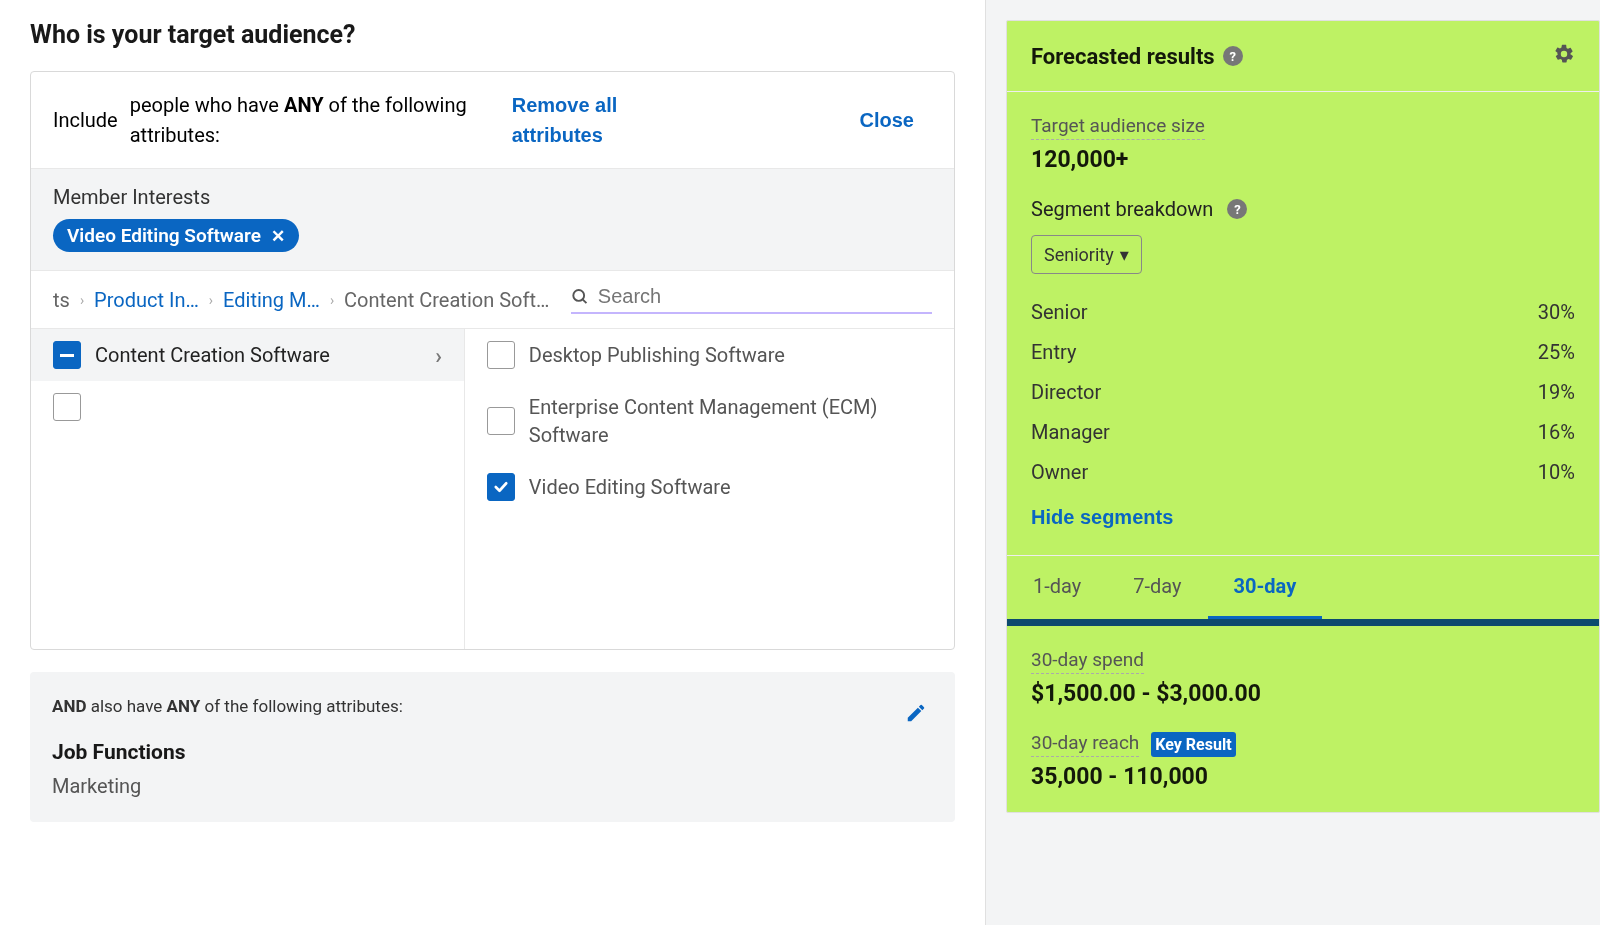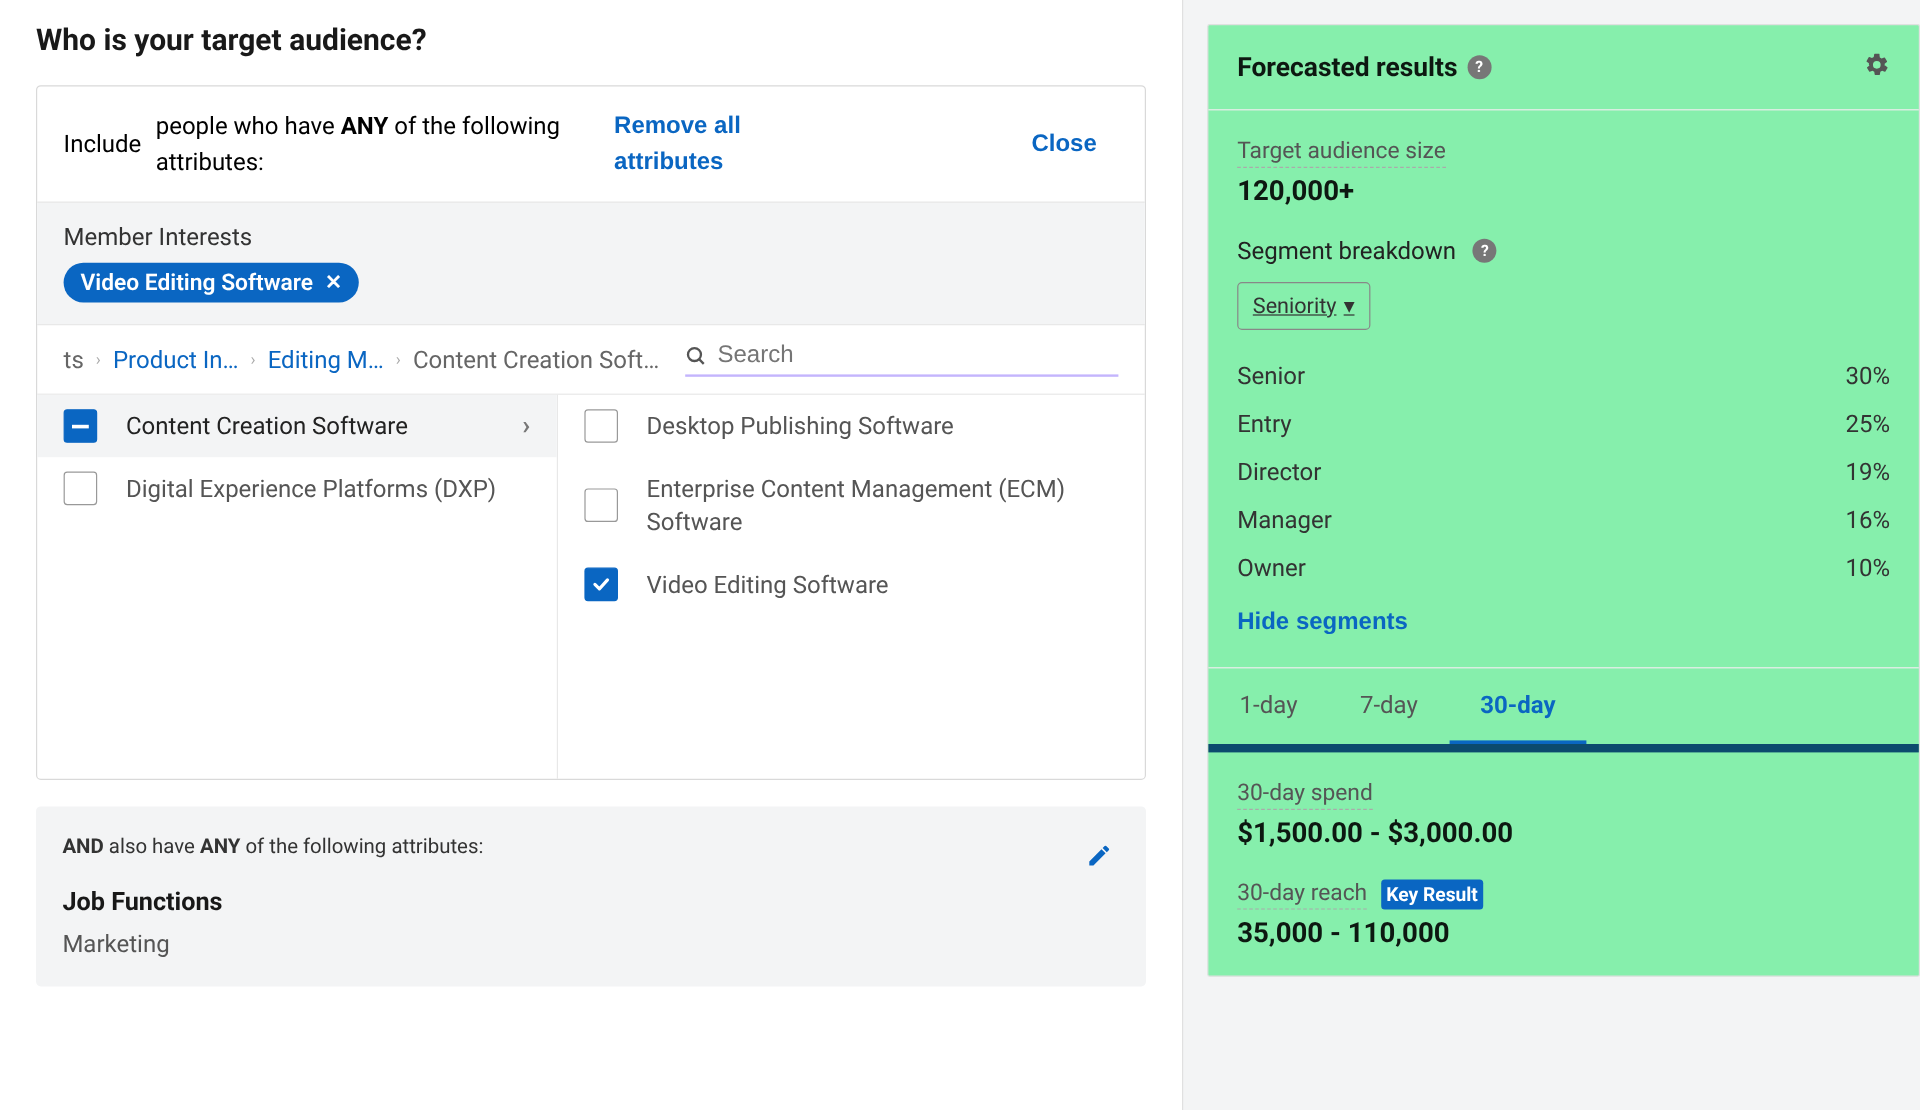--- a/index.html
+++ b/index.html
@@ -7,21 +7,21 @@
       font-family: -apple-system, BlinkMacSystemFont, "Segoe UI", Roboto, Helvetica, Arial, sans-serif;
       background: #fff;
       color: #000000e6;
       display: flex;
       width: 1600px;
       height: 925px;
       overflow: hidden;
     }
     .left-panel { width: 985px; padding: 20px 30px; }
     .right-panel { flex: 1; border-left: 1px solid #e0e0e0; background: #f3f4f5; padding-top: 20px; }
-    .right-card { background: #86efac; border: 1px solid #e0e0e0; border-radius: 2px; margin: 0 0 0 20px; }
+    .right-card { background: #bef264; border: 1px solid #e0e0e0; border-radius: 2px; margin: 0 0 0 20px; }
 
     h1.heading {
       font-size: 25px;
       font-weight: 700;
       margin-bottom: 22px;
     }
 
     .audience-card {
       border: 1px solid #d9d9d9;
       border-radius: 4px;
@@ -77,21 +77,21 @@
     .search-wrap { display: flex; align-items: center; gap: 8px; margin-left: 12px; border-bottom: 2px solid #c4b5fd; padding-bottom: 4px; flex: 1; min-width: 0; }
     .search-wrap input { border: none; outline: none; font-size: 20px; color: #555; width: 100%; }
 
     .two-col { display: flex; height: 320px; }
     .col-left { width: 47%; border-right: 1px solid #e8e8e8; }
     .col-right { flex: 1; }
     .opt-row {
       display: flex;
       align-items: center;
       padding: 12px 22px;
-      gap: 24px;
+      gap: 14px;
       font-size: 20px;
       color: #555;
     }
     .opt-row.active { background: #f3f4f5; color: #222; }
     .opt-row .label { flex: 1; line-height: 1.4; }
     .chev { color: #777; font-size: 22px; font-weight: 600; }
     .checkbox {
       width: 28px; height: 28px;
       border: 1.5px solid #999;
       border-radius: 3px;
@@ -115,21 +115,21 @@
     
     .fc-header { display: flex; align-items: center; padding: 22px 24px; border-bottom: 1px solid #eee; }
     .fc-title { font-size: 22px; font-weight: 700; }
     .help-icon { width: 20px; height: 20px; border-radius: 50%; background: #777; color: #fff; font-size: 13px; font-weight: 700; display: inline-flex; align-items: center; justify-content: center; margin-left: 8px; }
     .gear { margin-left: auto; color: #555; }
 
     .fc-body { padding: 22px 24px; }
     .dotted-label { font-size: 19px; color: #555; border-bottom: 1px dashed #aaa; display: inline-block; padding-bottom: 2px; margin-bottom: 6px; }
     .big-val { font-size: 23px; font-weight: 700; margin-bottom: 24px; }
     .seg-title { font-size: 20px; color: #222; display: flex; align-items: center; gap: 6px; margin-bottom: 14px; }
-    .dropdown { display: inline-flex; align-items: flex-end; border: 1px solid #888; border-radius: 4px; padding: 8px 12px; font-size: 18px; color: #333; gap: 6px; margin-bottom: 18px; cursor: pointer; text-decoration: underline; }
+    .dropdown { display: inline-flex; align-items: flex-start; border: 1px solid #888; border-radius: 4px; padding: 8px 12px; font-size: 18px; color: #333; gap: 6px; margin-bottom: 18px; cursor: pointer; }
     .seg-row { display: flex; justify-content: space-between; font-size: 20px; color: #333; padding: 8px 0; }
     .hide-seg { color: #0a66c2; font-weight: 600; font-size: 20px; background: none; border: none; cursor: pointer; margin-top: 14px; margin-bottom: 4px; }
 
     .tabs { display: flex; border-top: 1px solid #eee; border-bottom: 7px solid #0c4a6e; }
     .tab { flex: 0 0 auto; padding: 18px 26px; font-size: 20px; color: #555; cursor: pointer; text-align: center; }
     .tab.active { color: #0a66c2; font-weight: 700; border-bottom: 3px solid #0a66c2; }
 
     .fc-lower { padding: 22px 24px; }
     .key-result { display: inline-block; background: #0a66c2; color: #fff; font-size: 16px; font-weight: 700; padding: 3px 4px; border-radius: 3px; margin-left: 8px; vertical-align: middle; }
   </style>
@@ -176,21 +176,20 @@
 
     <div class="two-col">
       <div class="col-left">
         <div class="opt-row active">
           <span class="checkbox minus"></span>
           <span class="label">Content Creation Software</span>
           <span class="chev">›</span>
         </div>
         <div class="opt-row">
           <span class="checkbox"></span>
-          <span class="label">Digital Experience Platforms (DXP)</span>
         </div>
       </div>
       <div class="col-right">
         <div class="opt-row">
           <span class="checkbox"></span>
           <span class="label">Desktop Publishing Software</span>
         </div>
         <div class="opt-row">
           <span class="checkbox"></span>
           <span class="label">Enterprise Content Management (ECM) Software</span>

